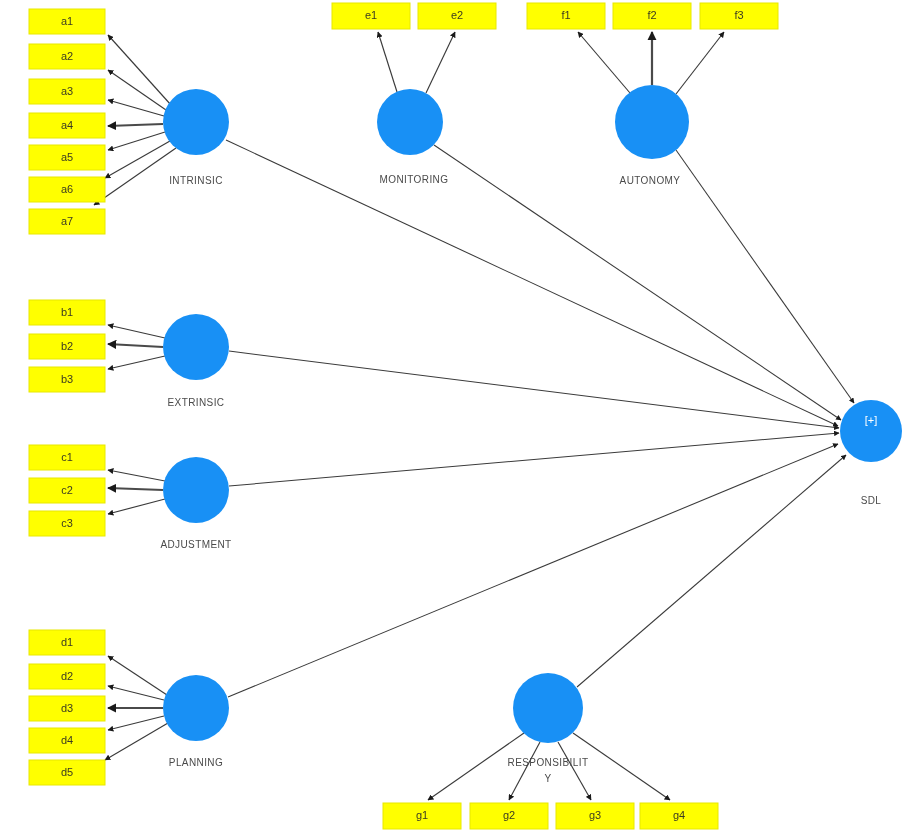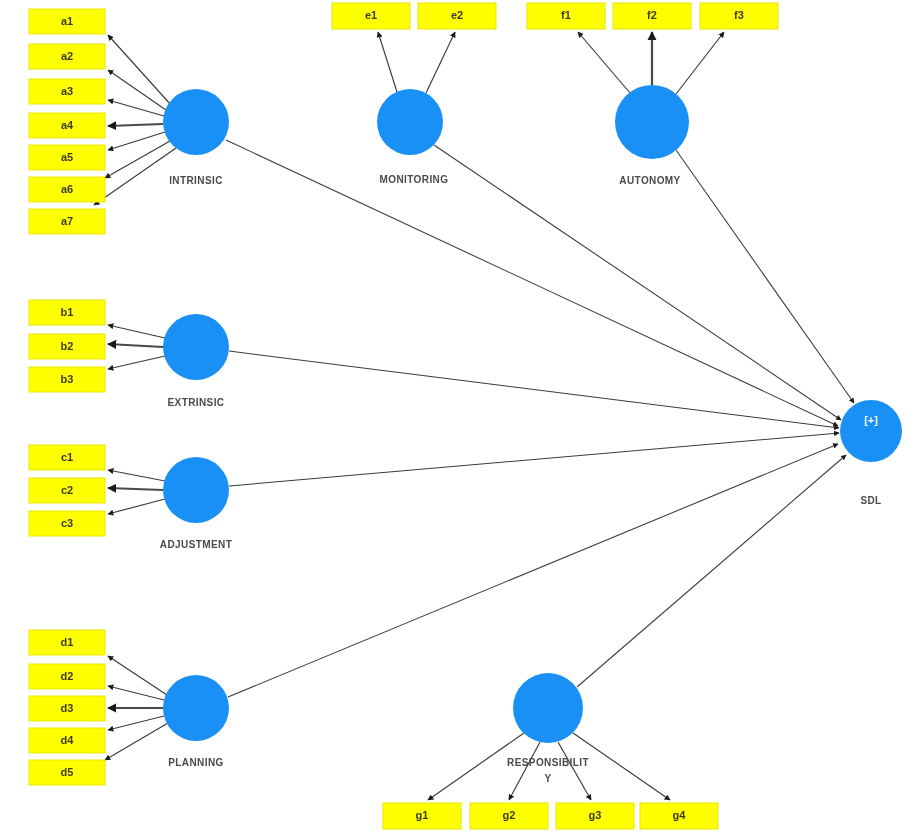--- a/index.html
+++ b/index.html
@@ -12,21 +12,20 @@
     width: 917px;
     height: 833px;
     overflow: hidden;
     font-family: "Liberation Sans", sans-serif;
   }
   #diagram-canvas {
     position: relative;
     width: 917px;
     height: 833px;
     background: #ffffff;
-    font-weight: bold;
   }
   svg#model-svg {
     position: absolute;
     top: 0;
     left: 0;
     width: 917px;
     height: 833px;
     display: block;
   }
   .indicator-box {

